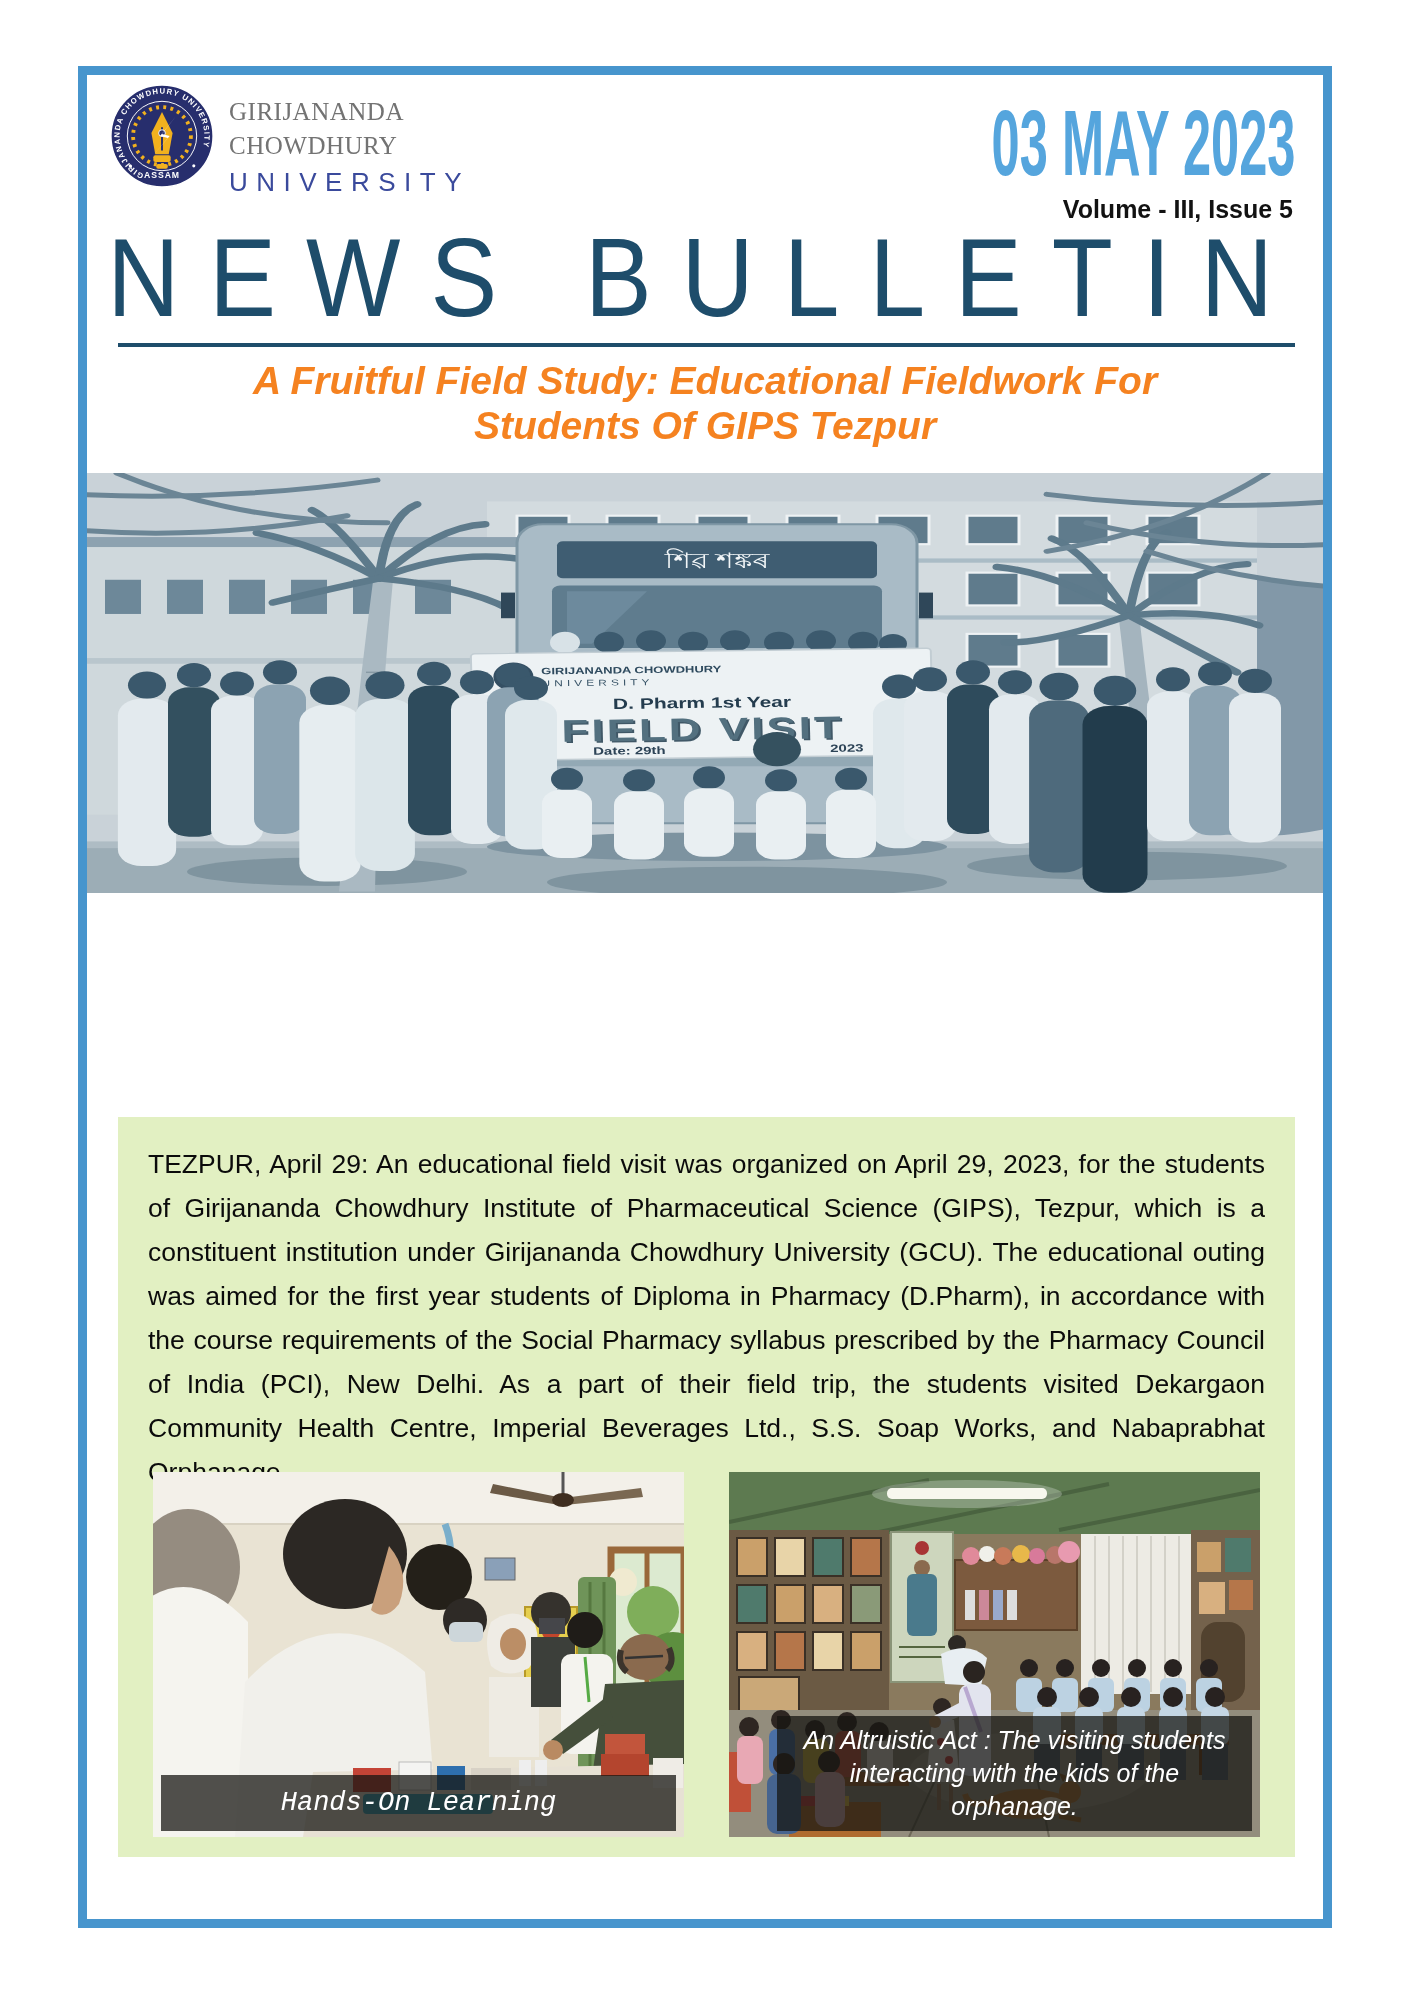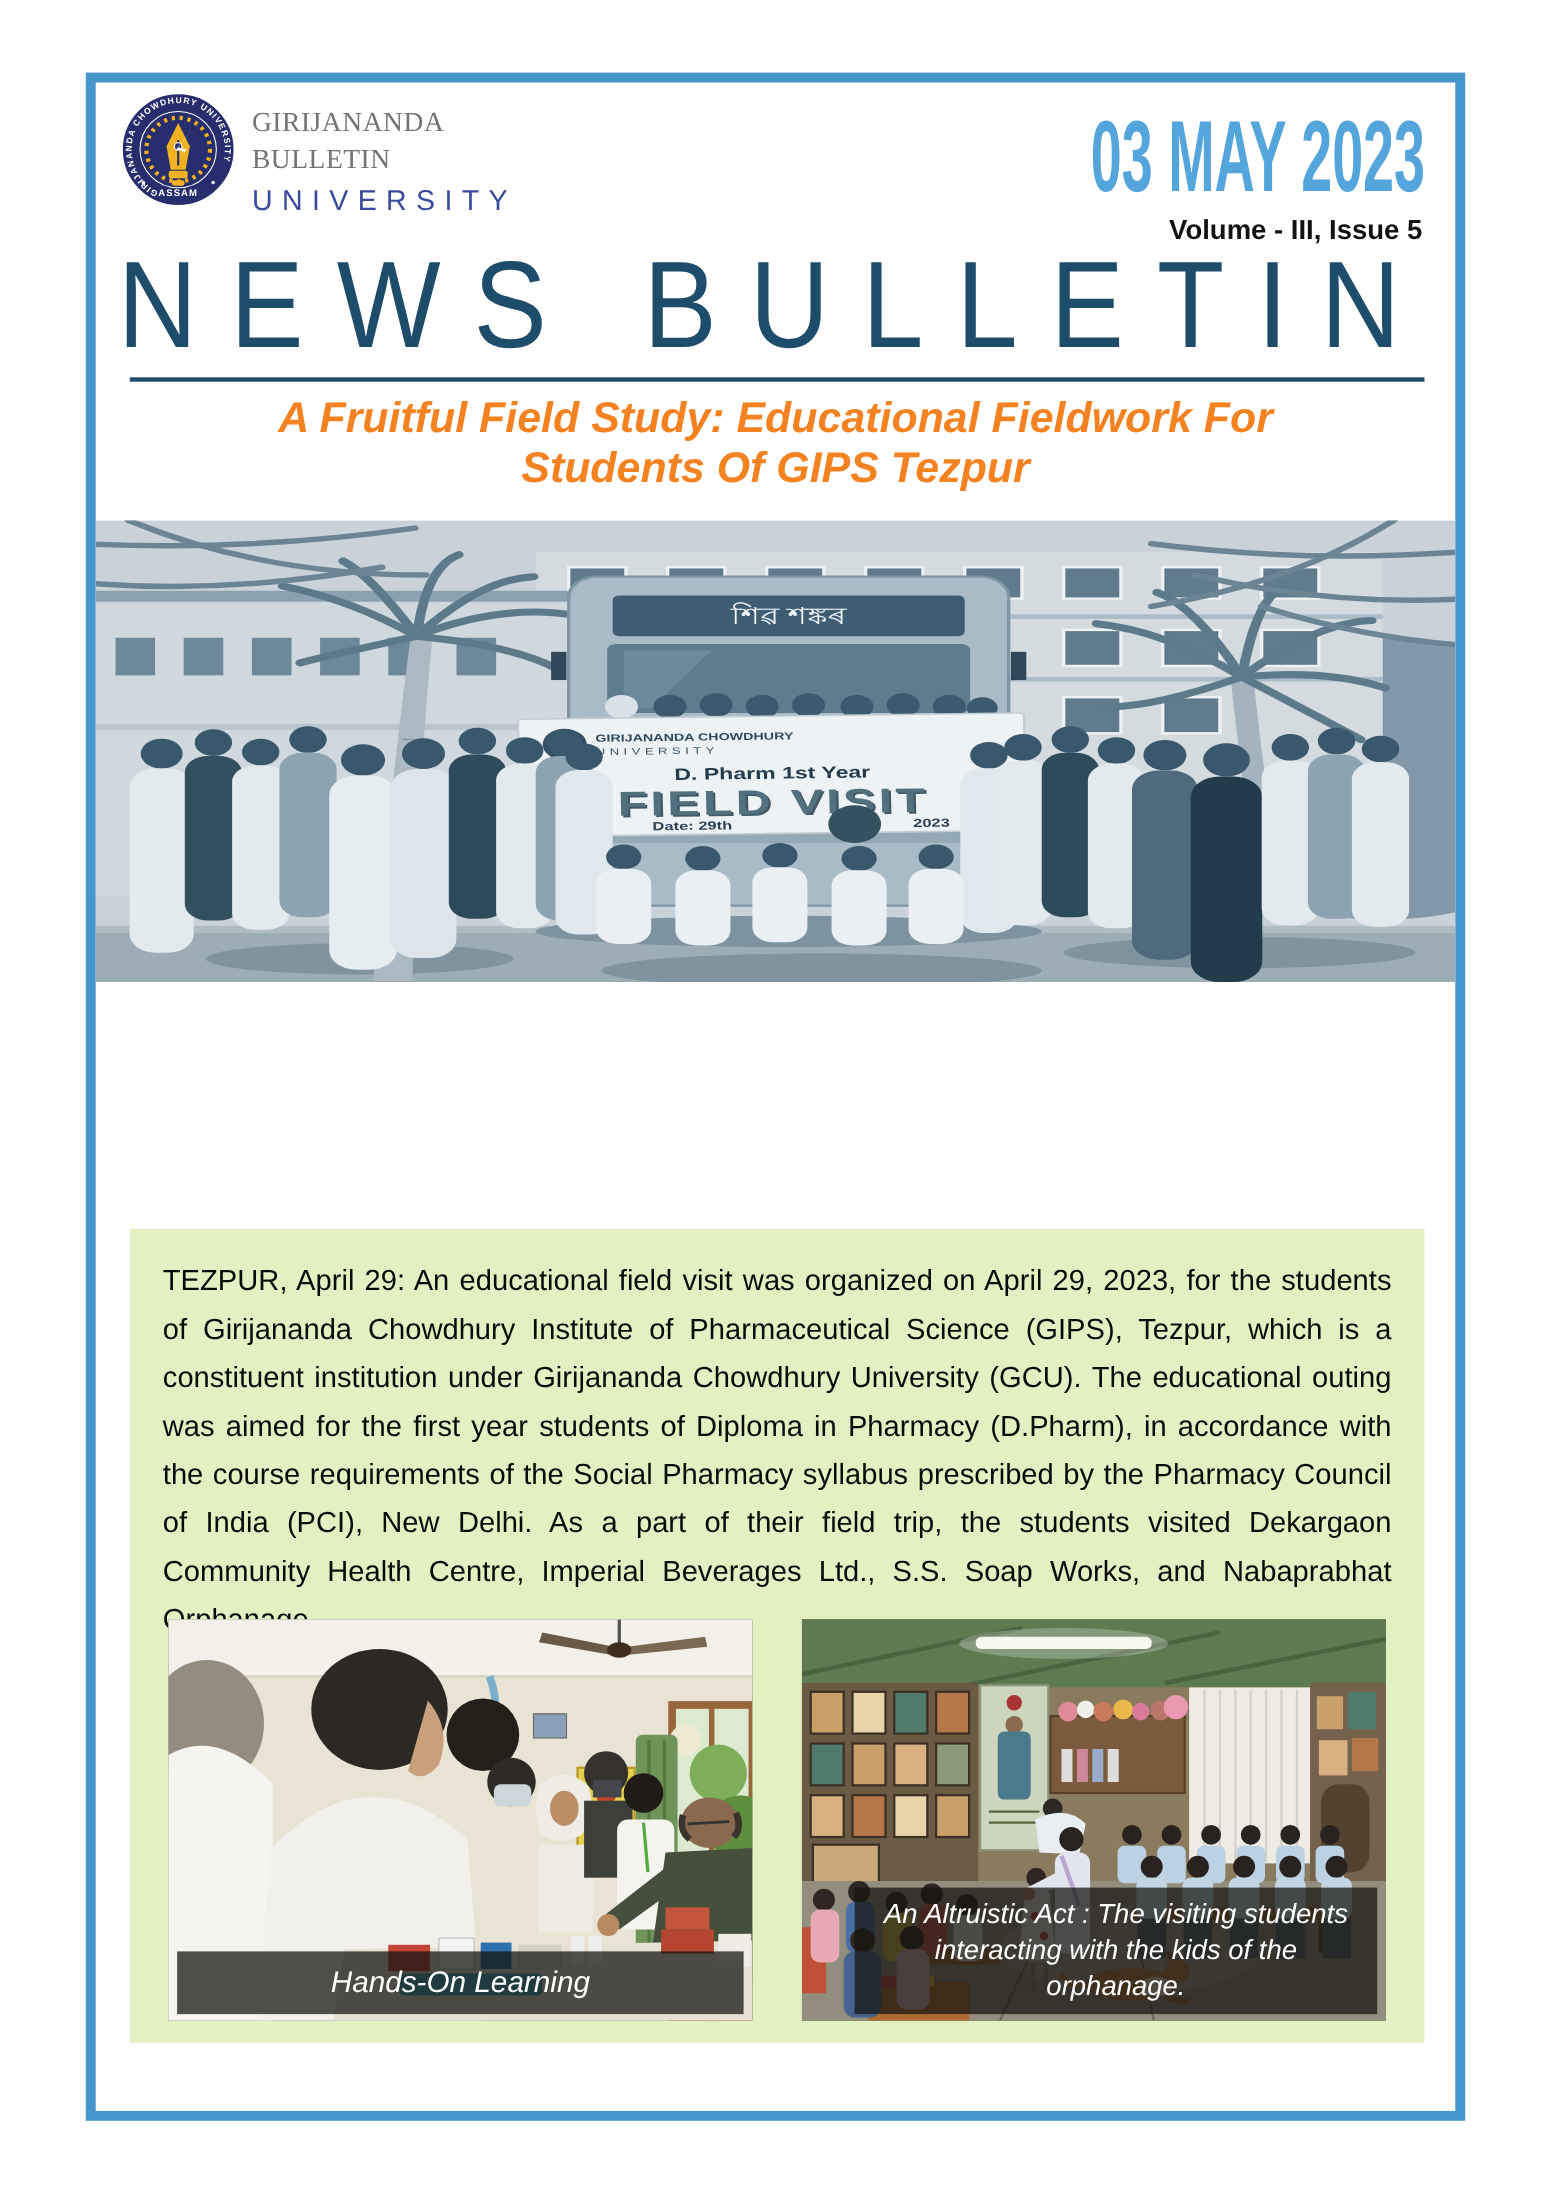--- a/index.html
+++ b/index.html
@@ -18,21 +18,21 @@
   
   .main-photo{position:absolute;left:0;top:398px;width:1236px;height:420px;margin:0;overflow:hidden;}
   .main-photo svg{display:block;width:100%;height:100%;}
   
   .article{position:absolute;left:31px;top:1042px;width:1177px;height:740px;background:#e2f0c2;}
   .body-text{margin:0;padding:25px 30px 0 30px;font-size:26.5px;line-height:44px;text-align:justify;color:#0b0b0b;}
   .photo-row{position:absolute;left:35px;top:355px;width:1107px;height:365px;display:flex;gap:45px;}
   .subphoto{position:relative;flex:1;margin:0;overflow:hidden;background:#777;}
   .subphoto svg{display:block;width:100%;height:100%;}
   .cap{position:absolute;left:8px;right:8px;bottom:6px;background:rgba(22,22,18,.74);color:#fff;font-style:italic;text-align:center;}
-  .cap-left{font-size:27px;padding:13px 4px;}
+  .cap-left{font-size:27px;padding:13px 4px;font-family:Liberation Mono, monospace;}
   .cap-right{font-size:25px;line-height:33px;padding:8px 14px;margin-left:40px;}
   
   .ph{fill:var(--h,#3a586c);}
   .pt{fill:var(--t,#e3eaee);}
   text{user-select:none;}
 </style>
 </head>
 <body>
 
 <div class="page">
@@ -53,21 +53,21 @@
       <line x1="55" y1="46" x2="55" y2="70" stroke="#272e6d" stroke-width="2"></line>
       <circle cx="55" cy="52" r="3.5" fill="#272e6d" stroke="#ffffff" stroke-width="1"></circle>
       <path d="M69,35 L53,55 L61,57 L45,76 L63,55 L55,53 Z" fill="#ffffff"></path>
       <text x="55" y="99" font-size="9" font-weight="bold" fill="#ffffff" text-anchor="middle" letter-spacing="1">ASSAM</text>
       <circle cx="22" cy="86" r="1.6" fill="#ffffff"></circle>
       <circle cx="88" cy="86" r="1.6" fill="#ffffff"></circle>
     </svg>
 
     <div class="wordmark">
       <div class="wm-serif">GIRIJANANDA</div>
-      <div class="wm-serif">BULLETIN</div>
+      <div class="wm-serif">CHOWDHURY</div>
       <div class="wm-univ">UNIVERSITY</div>
     </div>
 
     <div class="issue-date">03 MAY 2023</div>
     <div class="volume">Volume - III, Issue 5</div>
     <h1 class="masthead">NEWS BULLETIN</h1>
     <div class="rule"></div>
 
     <h2 class="headline">
       <span>A Fruitful Field Study: Educational Fieldwork For</span><br>

